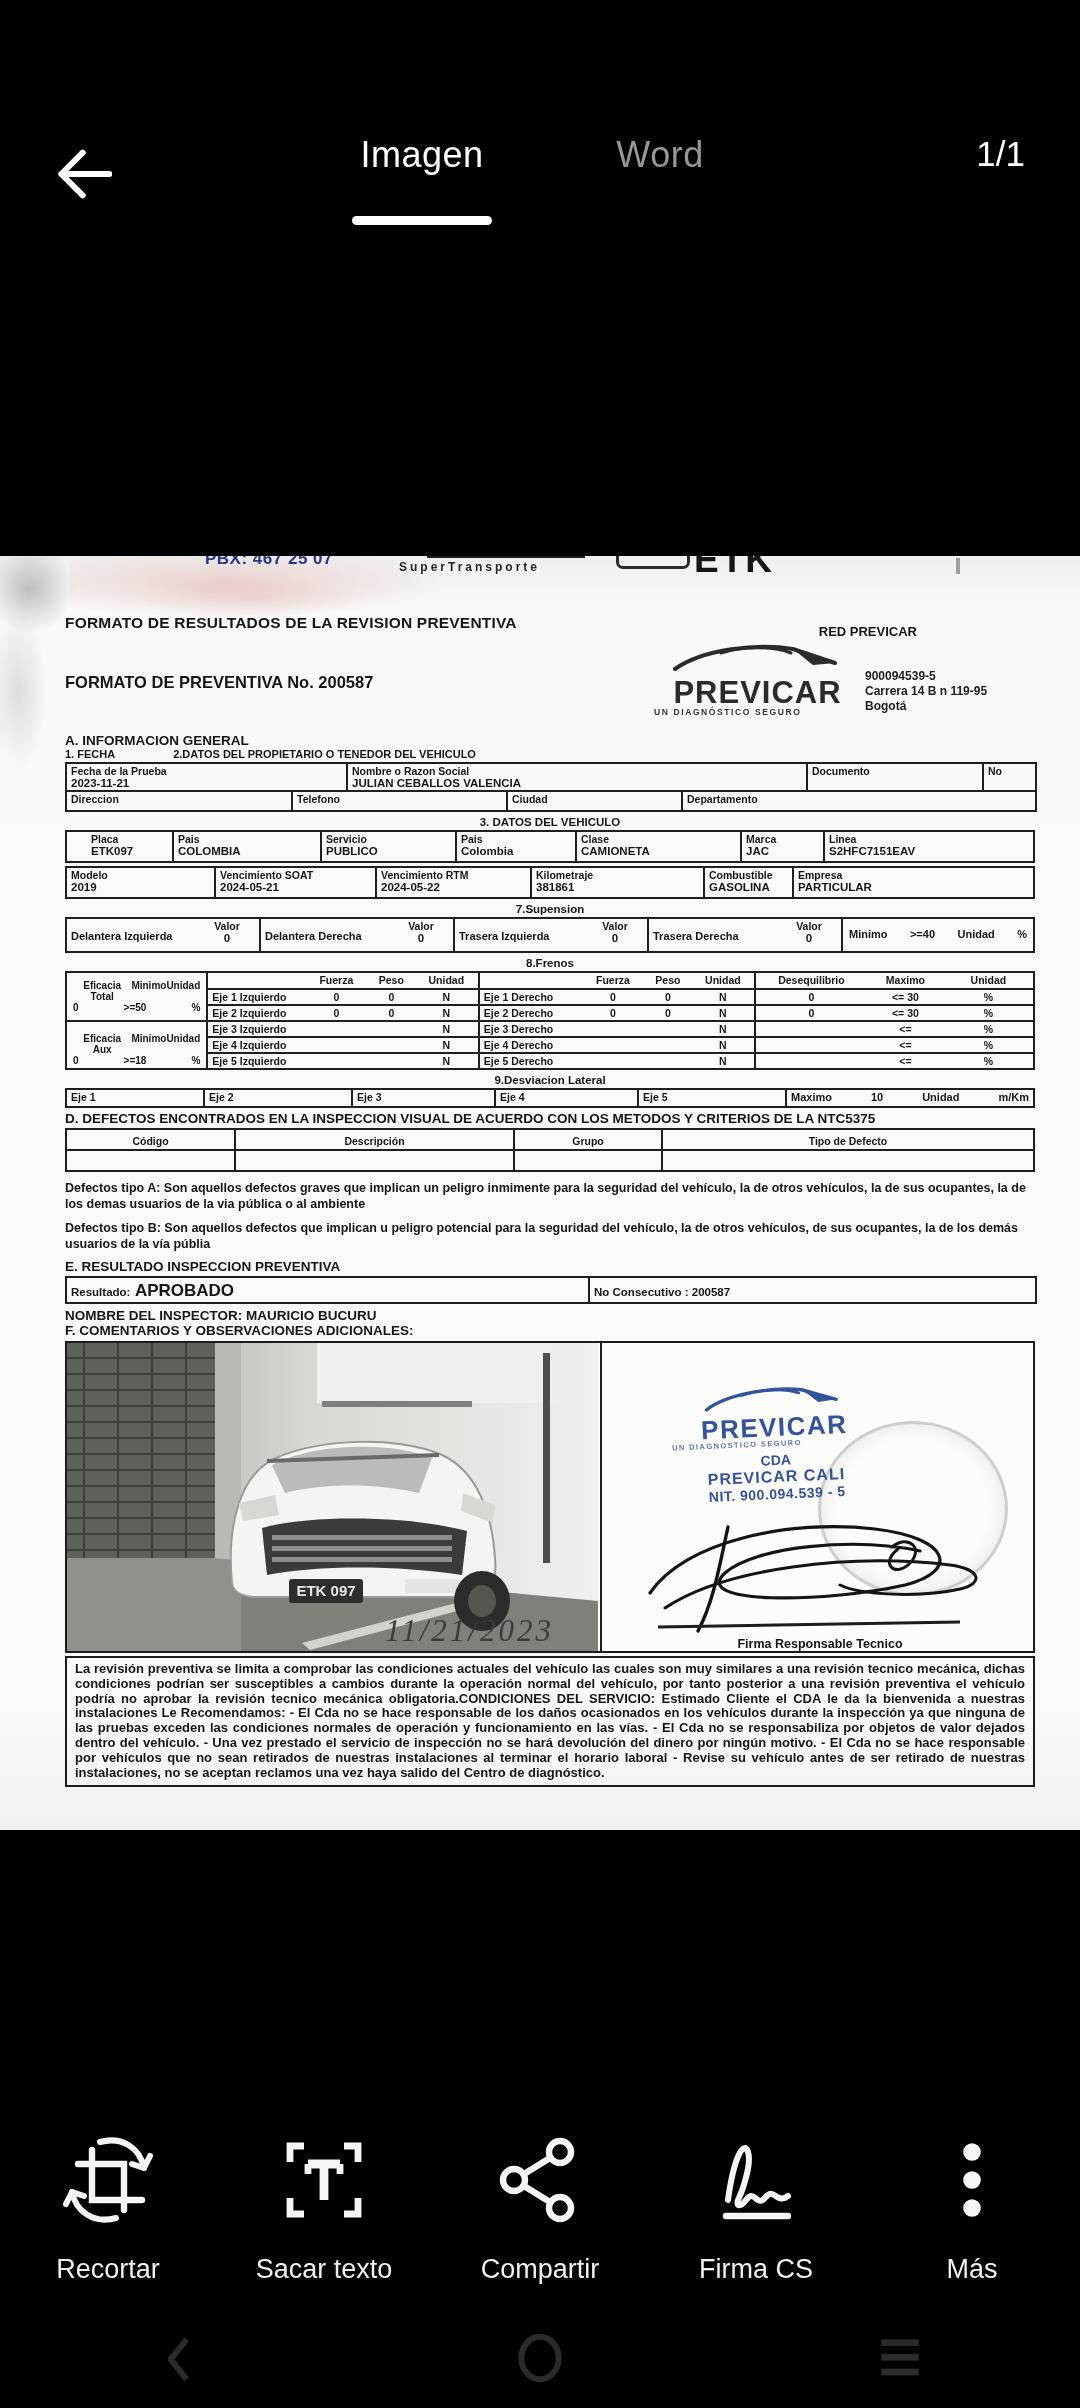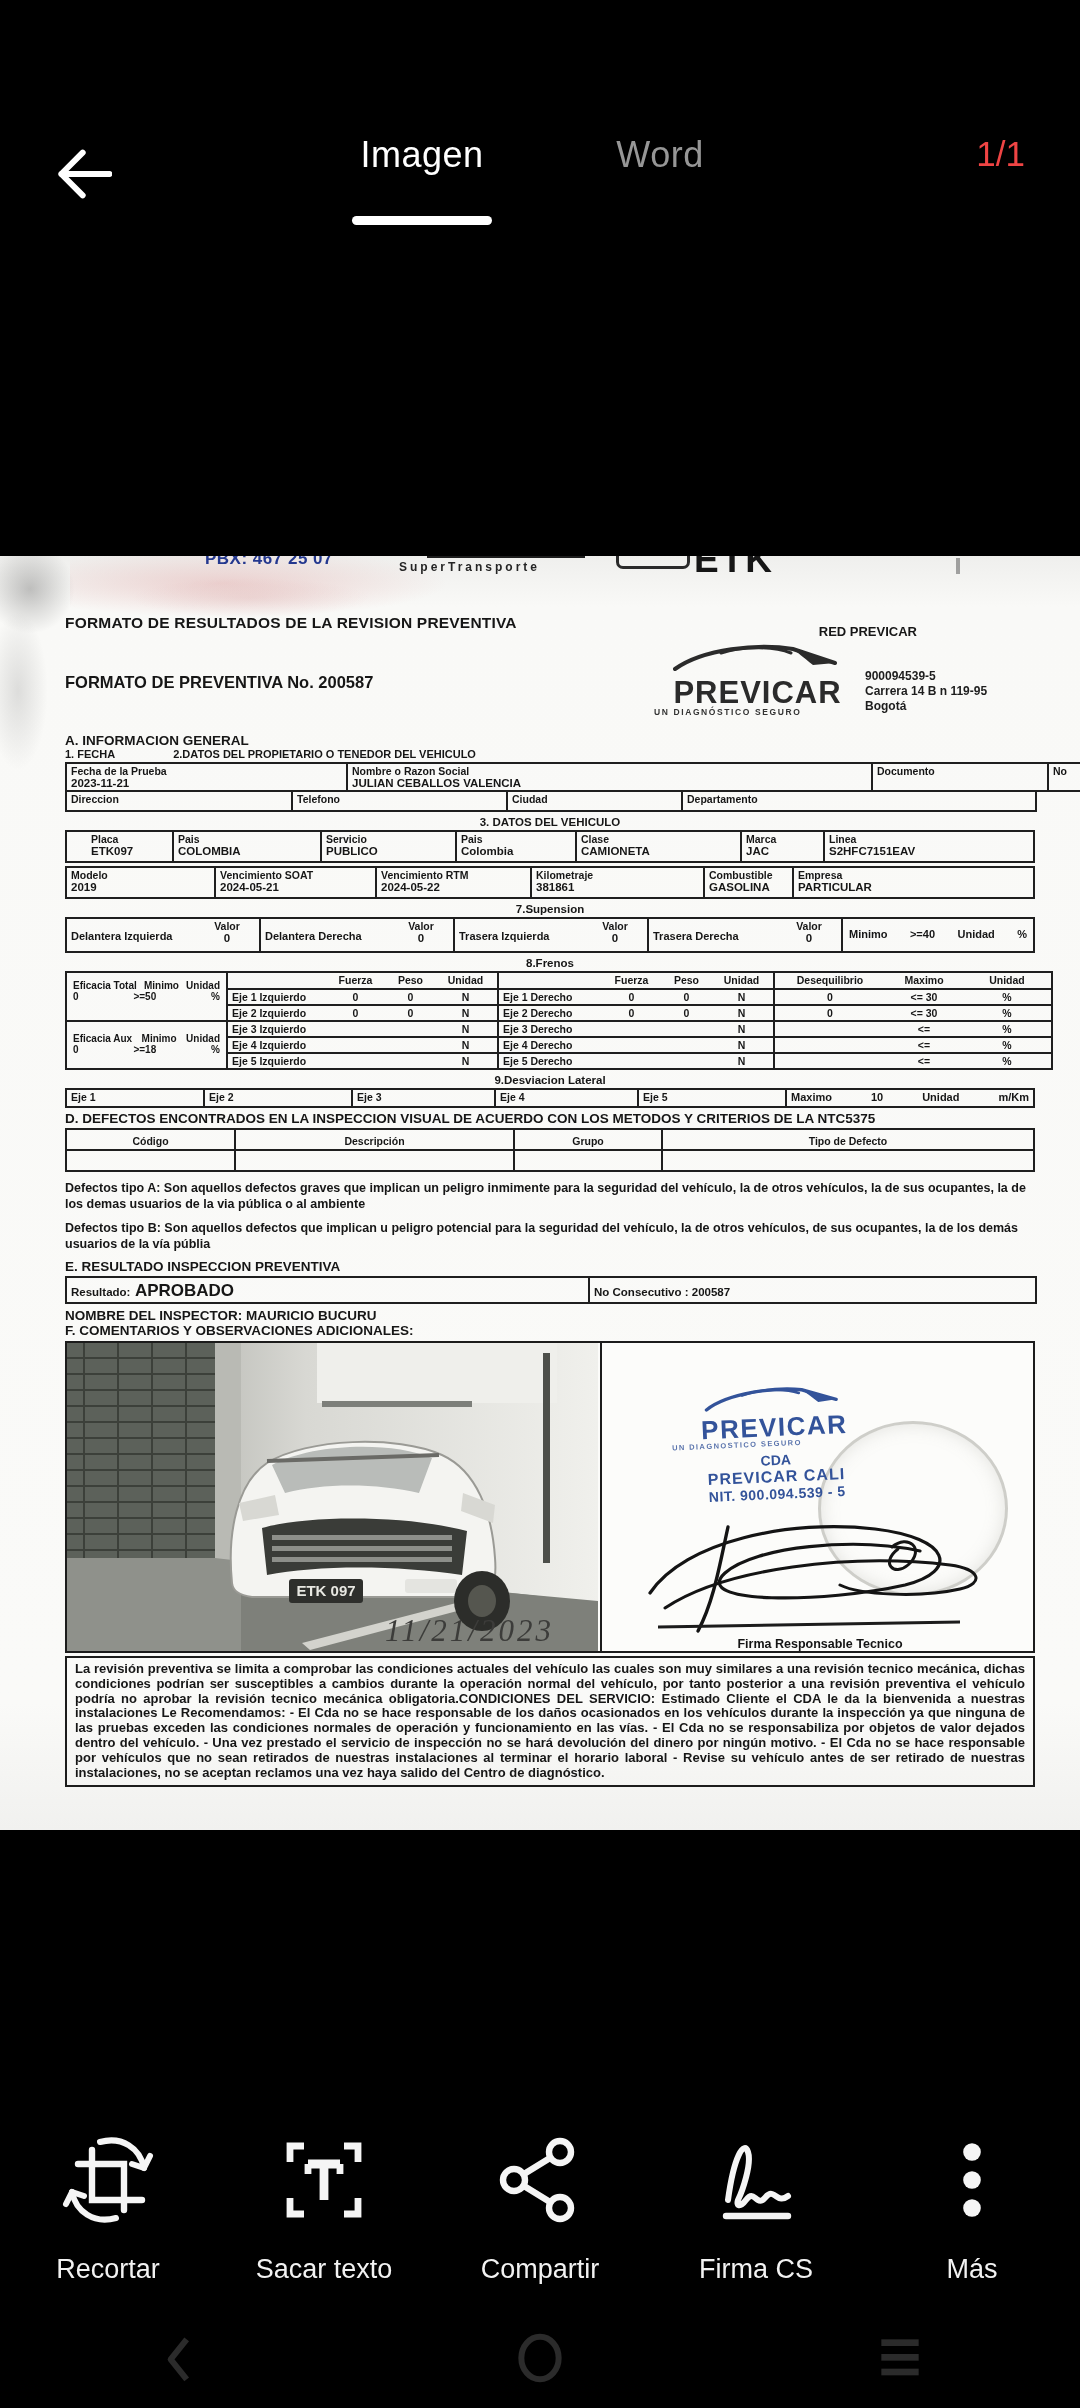--- a/index.html
+++ b/index.html
@@ -8,21 +8,21 @@
          font-family:"Liberation Sans", sans-serif; }
 
   
   .topbar { position:absolute; left:0; top:124px; width:1080px; height:130px; }
   .back-btn { position:absolute; left:48px; top:18px; width:64px; height:64px; cursor:pointer; }
   .tab { position:absolute; top:10px; font-size:36px; letter-spacing:.5px; }
   .tab-imagen { left:348px; width:148px; text-align:center; color:#fff; }
   .tab-word { left:600px; width:120px; text-align:center; color:#969696; }
   .tab-underline { position:absolute; left:352px; top:92px; width:140px; height:9px;
                    background:#fff; border-radius:5px; }
-  .page-ind { position:absolute; right:55px; top:10px; color:#ef4444; font-size:35px; }
+  .page-ind { position:absolute; right:55px; top:10px; color:#ffffff; font-size:35px; }
 
   
   .paper { position:absolute; left:0; top:556px; width:1080px; height:1274px;
            background:linear-gradient(180deg,#efefed 0%, #f9f9f7 4%, #fafaf8 90%, #f1f1ef 100%);
            overflow:hidden; color:#161616; }
   .smudge { position:absolute; pointer-events:none; }
   .sm1 { left:70px; top:-8px; width:380px; height:70px;
          background:radial-gradient(ellipse at 40% 50%, rgba(214,126,126,.30), transparent 70%); }
   .sm2 { left:-15px; top:-12px; width:90px; height:90px;
          background:radial-gradient(circle, rgba(100,100,100,.38), transparent 70%); }
@@ -183,21 +183,21 @@
       <span>2.DATOS DEL PROPIETARIO O TENEDOR DEL VEHICULO</span>
     </div>
 
     <table class="grid">
       <tbody>
           <tr style="height:28px;">
         <td style="width:281px;">
           <span class="lb">Fecha de la Prueba</span>
           <span class="vl">2023-11-21</span>
         </td>
-        <td style="width:525px;">
+        <td style="width:460px;">
           <span class="lb">Nombre o Razon Social</span>
           <span class="vl">JULIAN CEBALLOS VALENCIA</span>
         </td>
         <td style="width:176px;">
               <span class="lb">Documento</span>
             </td>
         <td style="width:53px;">
               <span class="lb">No</span>
             </td>
       </tr>
@@ -340,21 +340,21 @@
             </td>
       </tr>
     </tbody>
       </table>
 
     <div class="sec-center">8.Frenos</div>
 
     <table class="grid">
       <tbody>
           <tr style="height:17px;">
-        <td rowspan="3" style="width:161px;" class="efi">
+        <td rowspan="3" style="width:141px;" class="efi">
           <div class="efi-r" style="margin-top:6px;">
                 <span>Eficacia Total</span>
                 <span>Minimo</span>
                 <span>Unidad</span>
               </div>
           <div class="efi-r">
                 <span>0</span>
                 <span>&gt;=50</span>
                 <span>%</span>
               </div>

